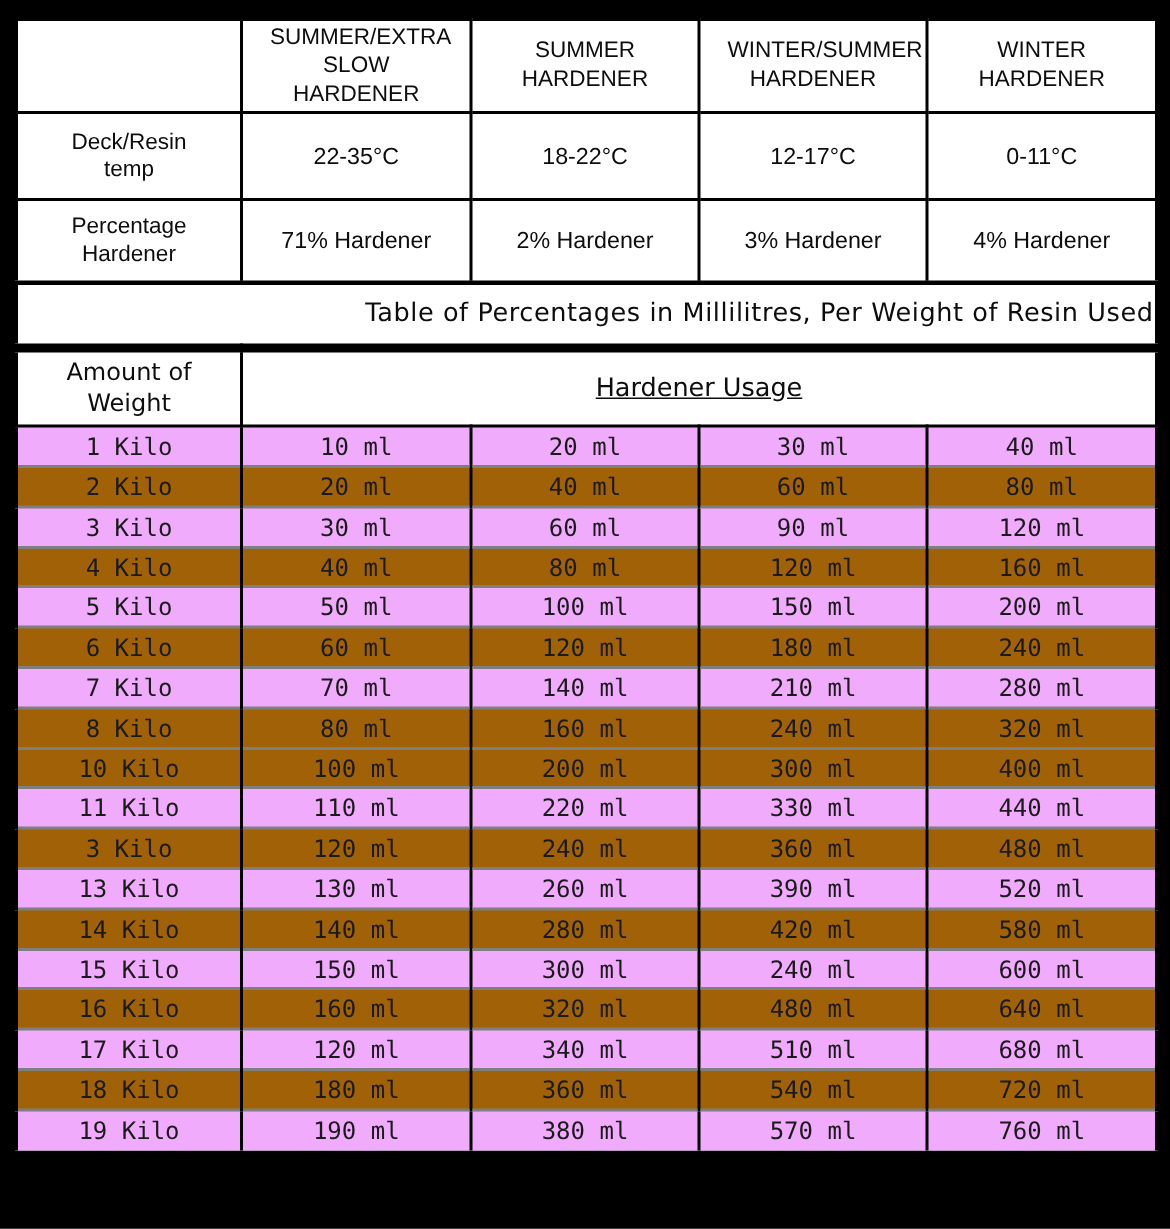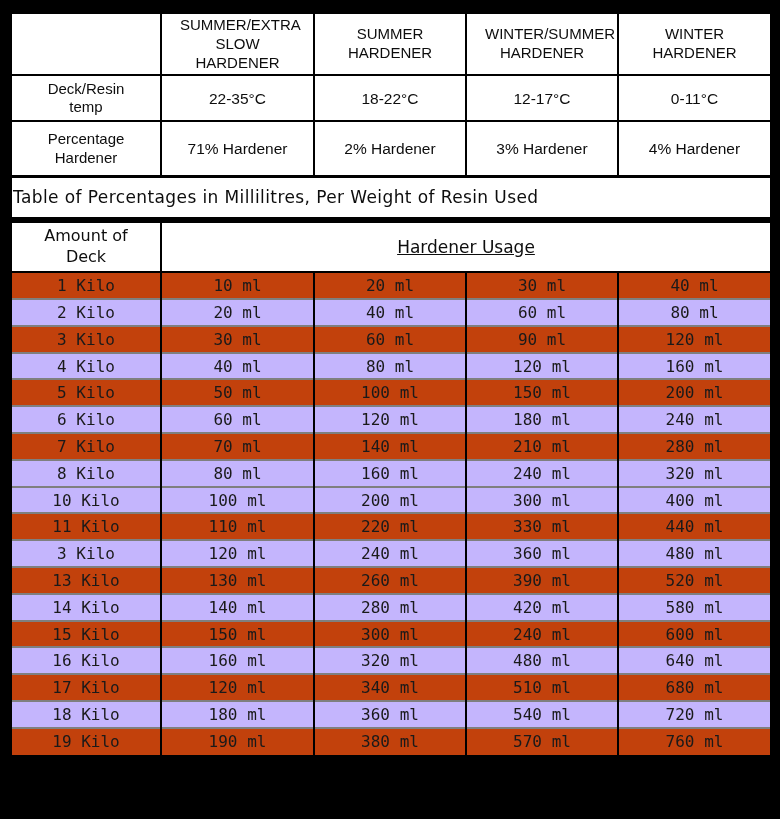--- a/index.html
+++ b/index.html
@@ -28,33 +28,33 @@
   .top td {
     border: 2px solid #000000;
     text-align: center;
     vertical-align: middle;
     font-size: 15px;
     line-height: 1.25;
     background: #ffffff;
     color: #0d0d0d;
   }
   tr.head-row      { height: 50px; }
-  tr.temp-row      { height: 46px; }
+  tr.temp-row      { height: 58px; }
   tr.pct-row       { height: 55px; }
   td.head-cell     { padding: 2px 18px; }
   td.label-cell    { padding: 2px 28px; }
   td.value-cell-top{ padding: 2px 6px; font-size: 15.5px; }
   
   tr.banner-row { height: 44px; }
   td.banner-cell {
     border-top: 3px solid #000000;
     border-bottom: 6px solid #000000;
     border-left: 2px solid #000000;
     border-right: 2px solid #000000;
-    text-align: left;
+    text-align: right;
     vertical-align: middle;
     font-family: "DejaVu Sans", sans-serif;
     font-size: 17px;
     letter-spacing: 0.4px;
     background: #ffffff;
     color: #0d0d0d;
   }
   
   tr.usage-head-row { height: 52px; }
   .usage-head-row td {
@@ -74,22 +74,22 @@
     border-right: 2px solid #000000;
     border-top: 2px solid #7f7f7f;
     text-align: center;
     vertical-align: middle;
     font-family: "DejaVu Sans Mono", monospace;
     font-size: 16px;
     color: #1a1a1a;
     padding: 0;
   }
   tbody.usage tr:first-child td { border-top: 2px solid #000000; }
-  tbody.usage tr.alt td { background: #c2410c; }
-  tbody.usage tr.plain td { background: #c4b5fd; }
+  tbody.usage tr.alt td { background: #f0abfc; }
+  tbody.usage tr.plain td { background: #a16207; }
 </style>
 </head>
 <body>
 
 <div class="frame">
   <table class="hardener">
     <colgroup>
       <col style="width:150px">
         <col style="width:153px">
         <col style="width:152px">
@@ -116,21 +116,21 @@
         <td class="label-cell">Percentage Hardener</td>
         <td class="value-cell-top">71% Hardener</td>
         <td class="value-cell-top">2% Hardener</td>
         <td class="value-cell-top">3% Hardener</td>
         <td class="value-cell-top">4% Hardener</td>
       </tr>
       <tr class="banner-row">
         <td class="banner-cell" colspan="5">Table of Percentages in Millilitres, Per Weight of Resin Used</td>
       </tr>
       <tr class="usage-head-row">
-        <td class="amount-cell">Amount of Deck</td>
+        <td class="amount-cell">Amount of Weight</td>
         <td class="usage-cell" colspan="4">Hardener Usage</td>
       </tr>
     </tbody>
 
     <tbody class="usage">
       <tr class="alt">
         <td>1 Kilo</td>
         <td>10 ml</td>
         <td>20 ml</td>
         <td>30 ml</td>

